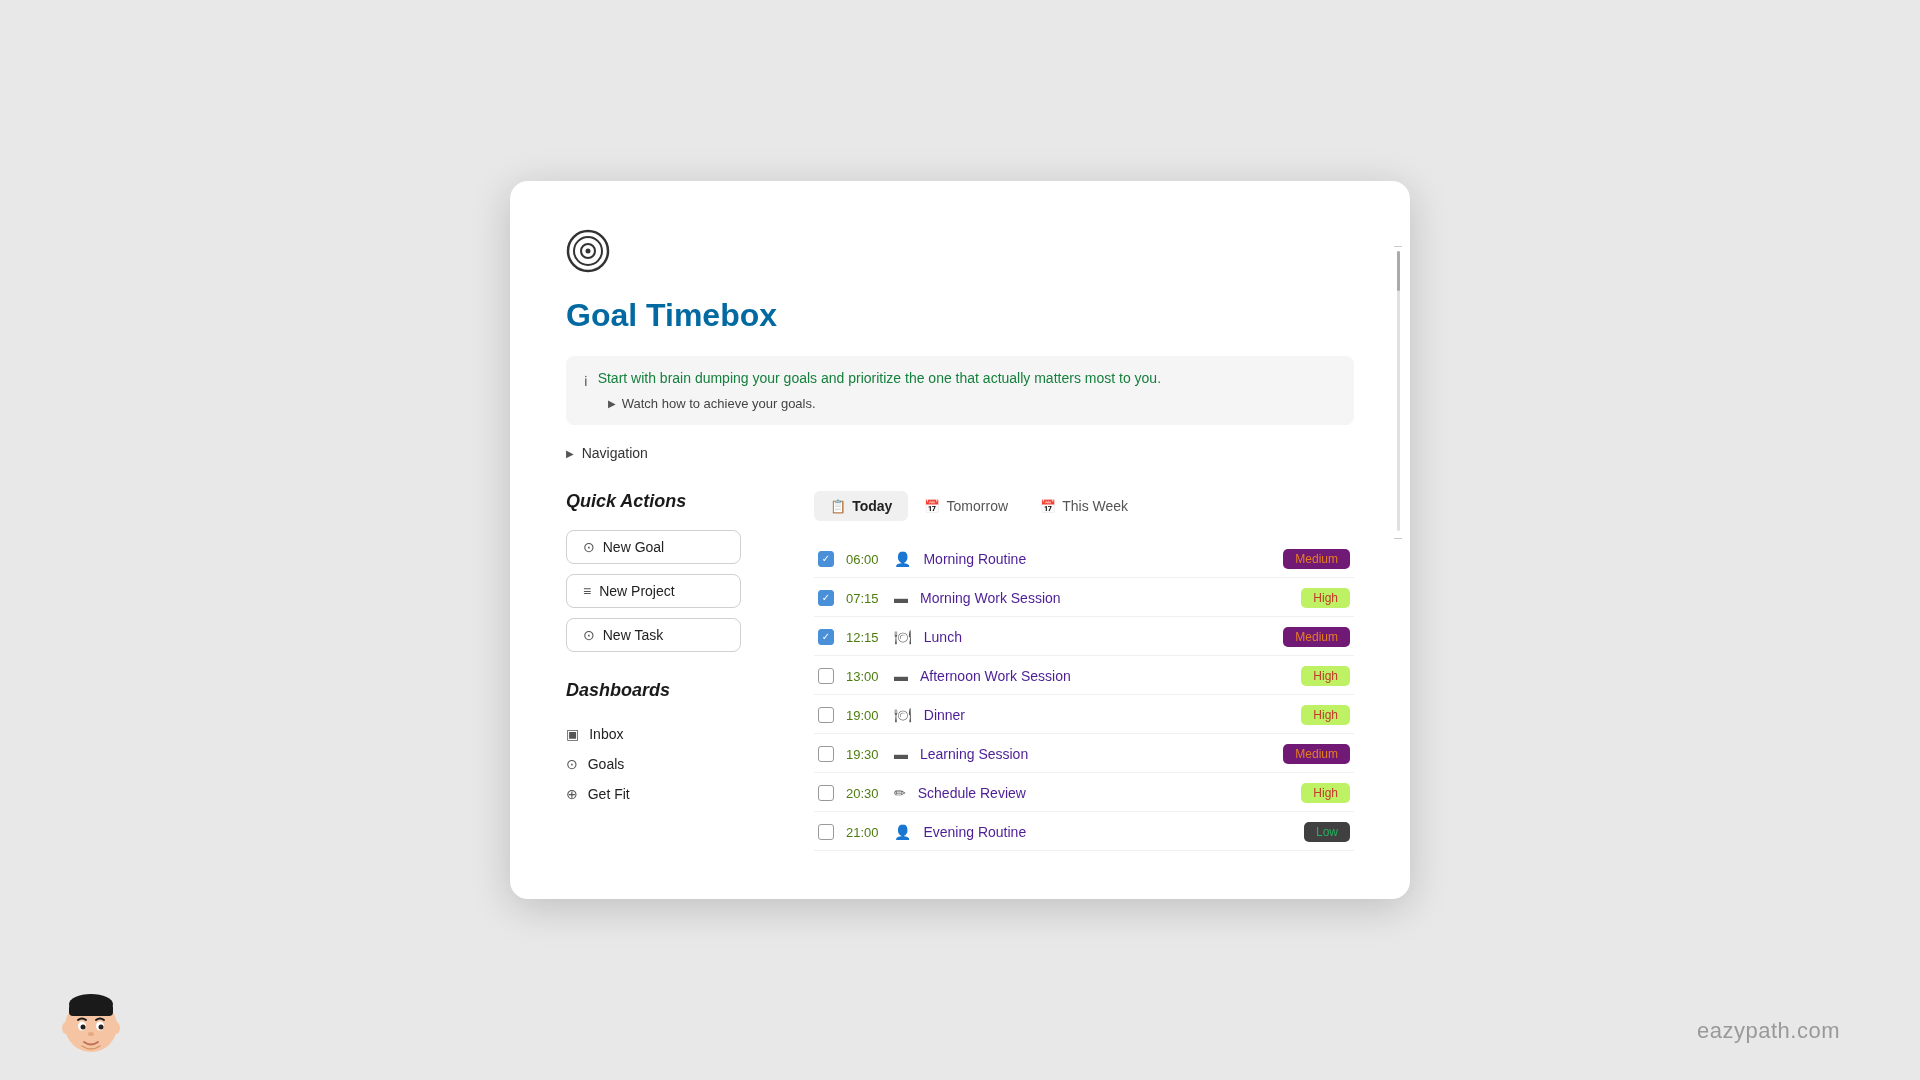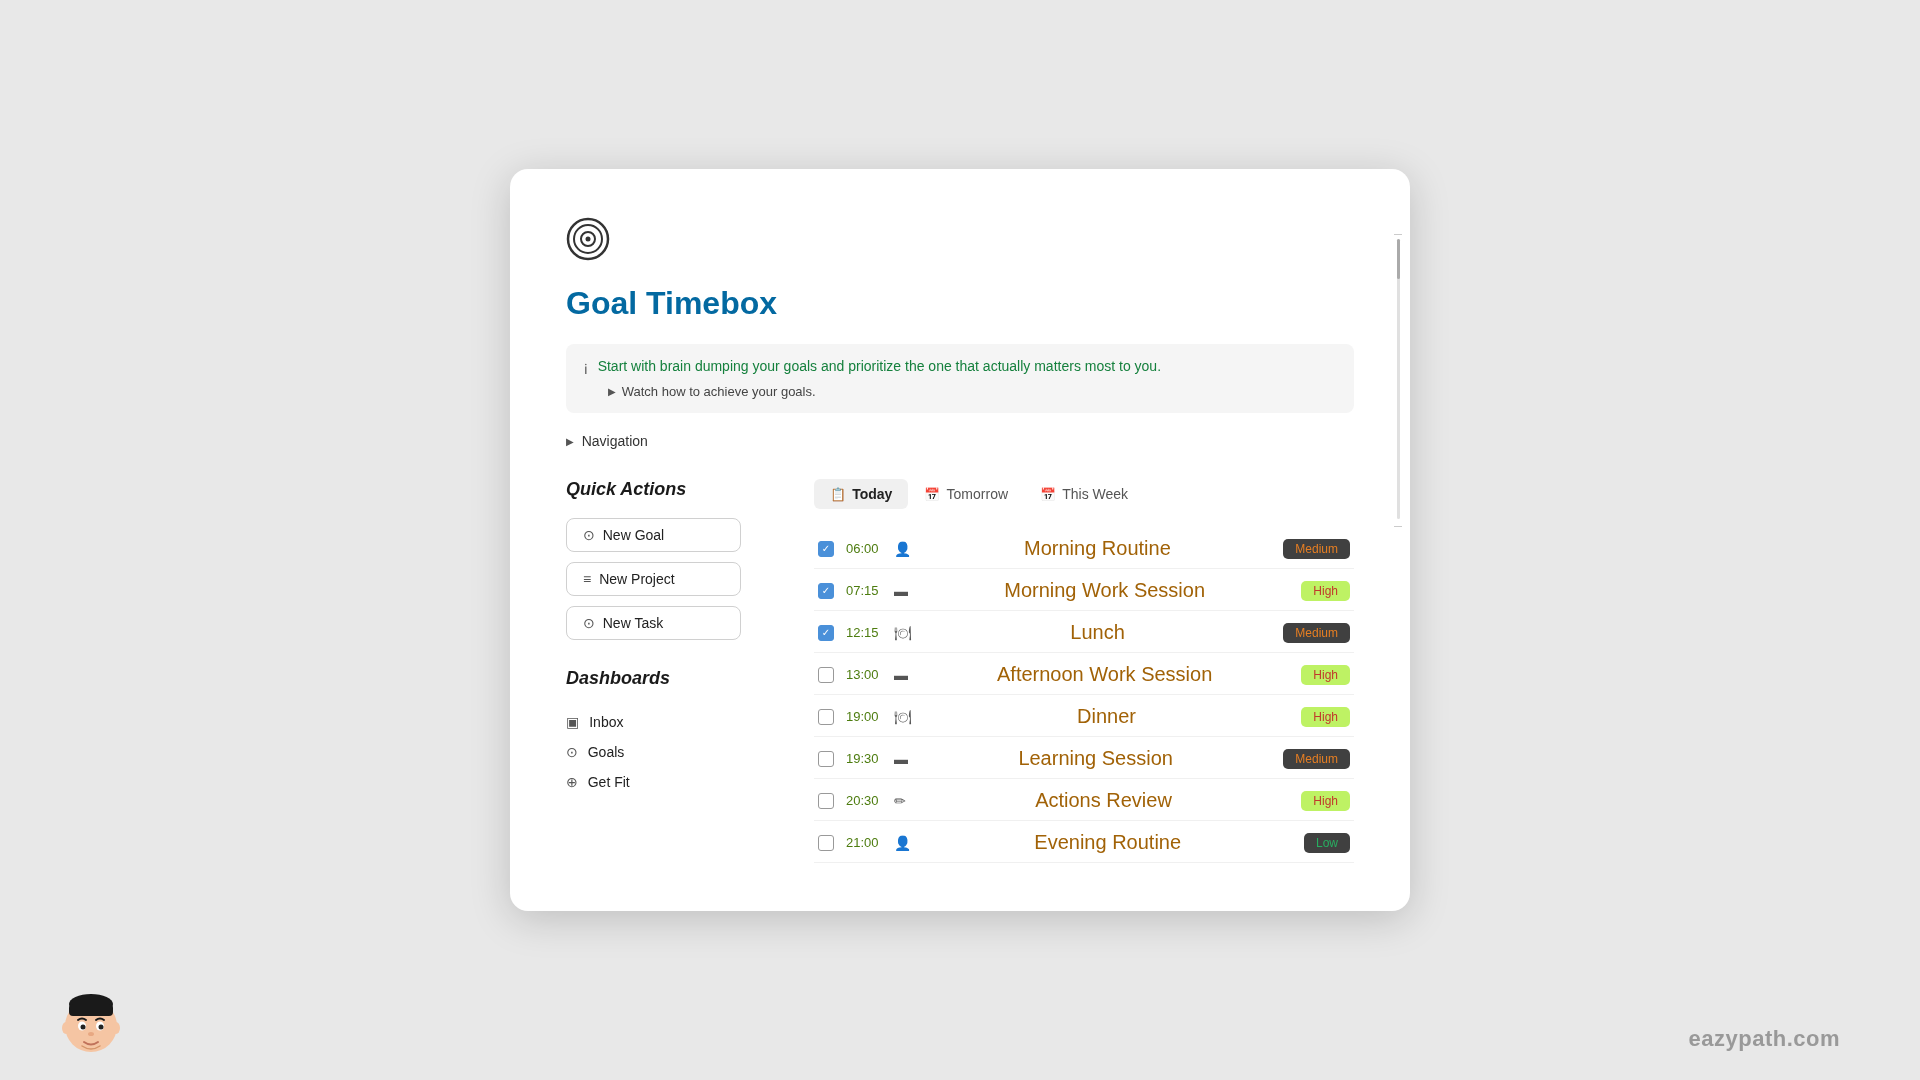--- a/index.html
+++ b/index.html
@@ -249,52 +249,51 @@
     }
 
     .schedule-item-icon {
       font-size: 14px;
       color: #555;
       flex-shrink: 0;
     }
 
     .schedule-item-name {
       flex: 1;
-      font-size: 20px;
-      color: #a16207;
-      text-align: center;
+      font-size: 14px;
+      color: #4c1d95;
     }
 
     .priority-badge {
       padding: 3px 12px;
       border-radius: 5px;
       font-size: 12px;
       font-weight: 500;
       flex-shrink: 0;
     }
     .priority-high {
       background: #bef264;
       color: #c0392b;
     }
     .priority-medium {
-      background: #404040;
+      background: #701a75;
       color: #e67e22;
     }
     .priority-low {
       background: #404040;
       color: #27ae60;
     }
 
     .watermark {
       position: fixed;
-      bottom: 28px;
+      bottom: 36px;
       right: 80px;
       font-size: 22px;
       color: #999;
-      font-weight: 700;
+      font-weight: 400;
       letter-spacing: 0.5px;
     }
 
     .avatar-bottom {
       position: fixed;
       bottom: 20px;
       left: 56px;
       width: 70px;
       height: 70px;
     }
@@ -453,21 +452,21 @@
           <span class="schedule-time">19:30</span>
           <span class="schedule-item-icon">▬</span>
           <span class="schedule-item-name">Learning Session</span>
           <span class="priority-badge priority-medium">Medium</span>
         </div>
 
         <div class="schedule-item">
           <div class="schedule-checkbox"></div>
           <span class="schedule-time">20:30</span>
           <span class="schedule-item-icon">✏</span>
-          <span class="schedule-item-name">Actions Review</span>
+          <span class="schedule-item-name">Schedule Review</span>
           <span class="priority-badge priority-high">High</span>
         </div>
 
         <div class="schedule-item">
           <div class="schedule-checkbox"></div>
           <span class="schedule-time">21:00</span>
           <span class="schedule-item-icon">👤</span>
           <span class="schedule-item-name">Evening Routine</span>
           <span class="priority-badge priority-low">Low</span>
         </div>

